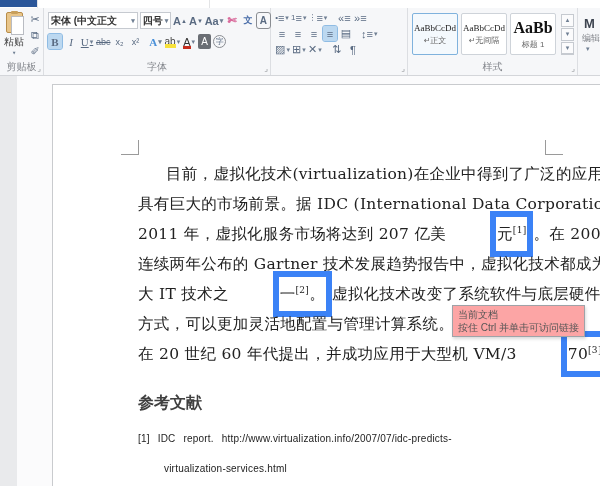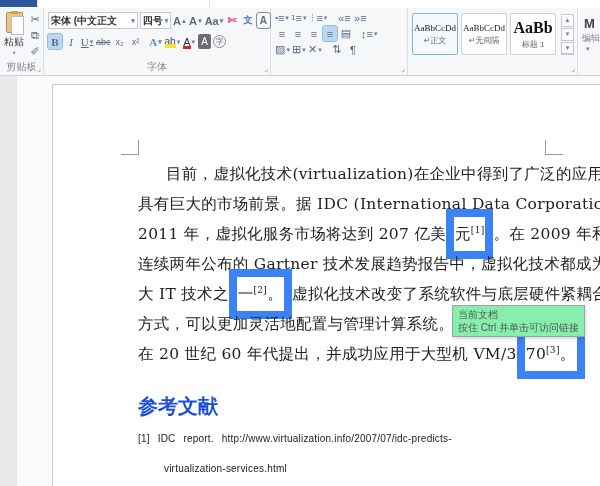--- a/index.html
+++ b/index.html
@@ -66,27 +66,27 @@
   .left-strip { position:absolute; left:0; top:0; width:17px; height:410px; background:#e9eaec; }
   .page { position:absolute; left:52px; top:8px; width:560px; height:402px;
           background:#ffffff; border:1px solid #c9cbce; border-right:none; border-bottom:none; }
   .cropmark { position:absolute; }
   .cm-v { width:1px; height:14px; background:#9a9a9a; }
   .cm-h { height:1px; width:18px; background:#9a9a9a; }
   .docline { position:absolute; left:85px; width:440px; white-space:nowrap;
              font-family:"DejaVu Serif","Liberation Serif", serif;
              font-size:15.5px; color:#212121; letter-spacing:0.3px; }
   .docline sup { font-size:9px; }
-  .linkbox { border:8px solid #3b82f6; padding:8px 1px; }
+  .linkbox { border:6px solid #3b82f6; padding:8px 1px;margin-left:44px; }
   .refhead { position:absolute; left:85px; font-family:"DejaVu Serif","Liberation Serif", serif;
-             font-size:20px; font-weight:bold; color:#1d4ed8; }
+             font-size:16px; font-weight:bold; color:#404040; }
   .refline { position:absolute; font-size:10px; color:#222; letter-spacing:0.2px; word-spacing:5px;
              font-family:"Liberation Sans", sans-serif; white-space:nowrap; }
   
-  .tooltip { position:absolute; left:452px; top:229px; background:#86efac; border:1px solid #9fa3a8;
+  .tooltip { position:absolute; left:452px; top:229px; background:#fca5a5; border:1px solid #9fa3a8;
              box-shadow:1px 2px 3px rgba(0,0,0,0.15); padding:2px 5px; z-index:5; }
   .tooltip div { font-size:10px; color:#555; white-space:nowrap; line-height:13px; }
 </style>
 </head>
 <body>
 
 <div class="screen">
 
   <div class="tabstrip">
     <div class="filetab-stub"></div>
@@ -222,20 +222,21 @@
         <div class="stylecard">
           <div class="prev big">AaBb</div>
           <div class="nm">标题 1</div>
         </div>
         <div class="stylescroll">
           <div class="sbtn">▴</div>
           <div class="sbtn">▾</div>
           <div class="sbtn" style="border-bottom-width:2px;">▾</div>
         </div>
       </div>
+      <div class="rgroup-label">样式</div>
       <span class="launcher">⌟</span>
     </div>
 
     <div class="rgroup" style="left:578px;width:22px;border-right:none;">
       <div style="padding:6px 0 0 6px;">
         <span class="edit-ic">M</span>
       </div>
       <div style="padding-left:4px;font-size:9px;color:#83868c;white-space:nowrap;">编辑</div>
       <div style="padding-left:8px;font-size:7px;color:#6f7f93;">▾</div>
     </div>

